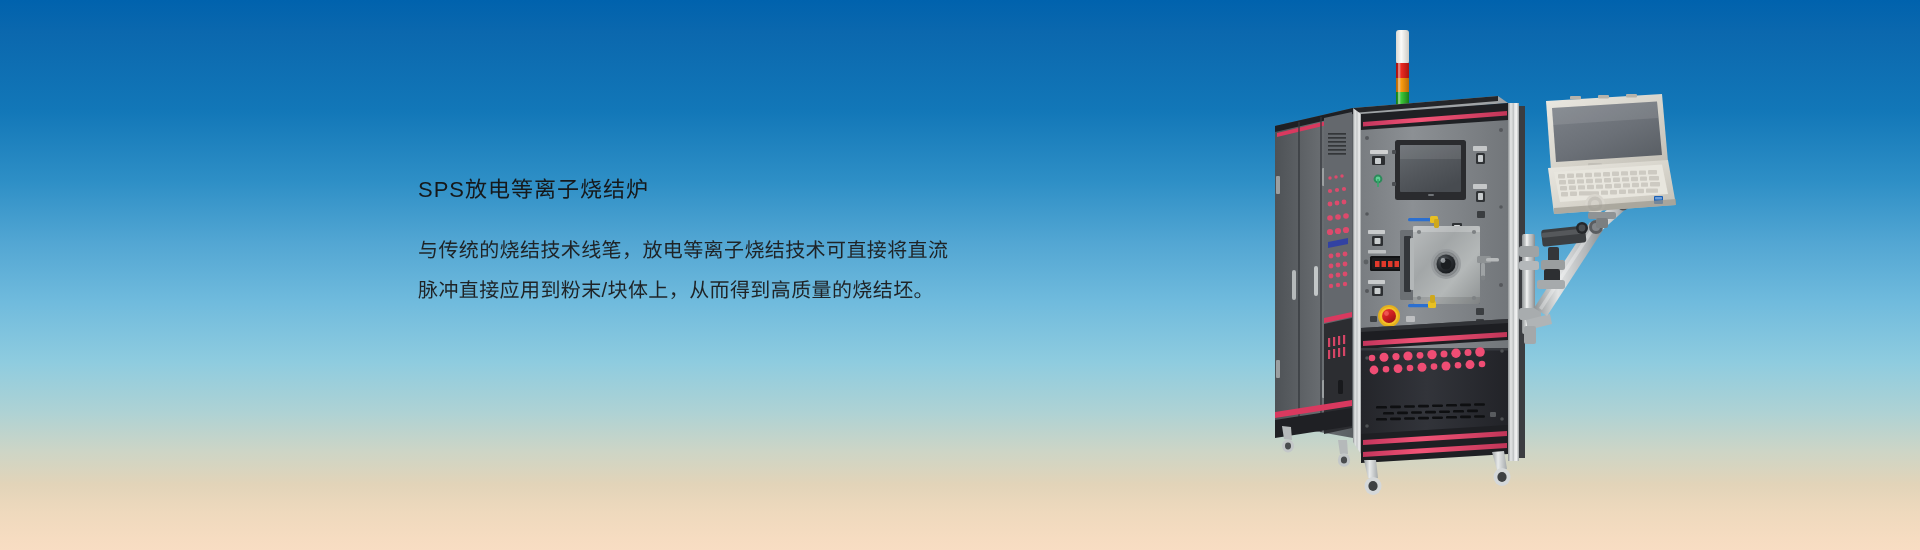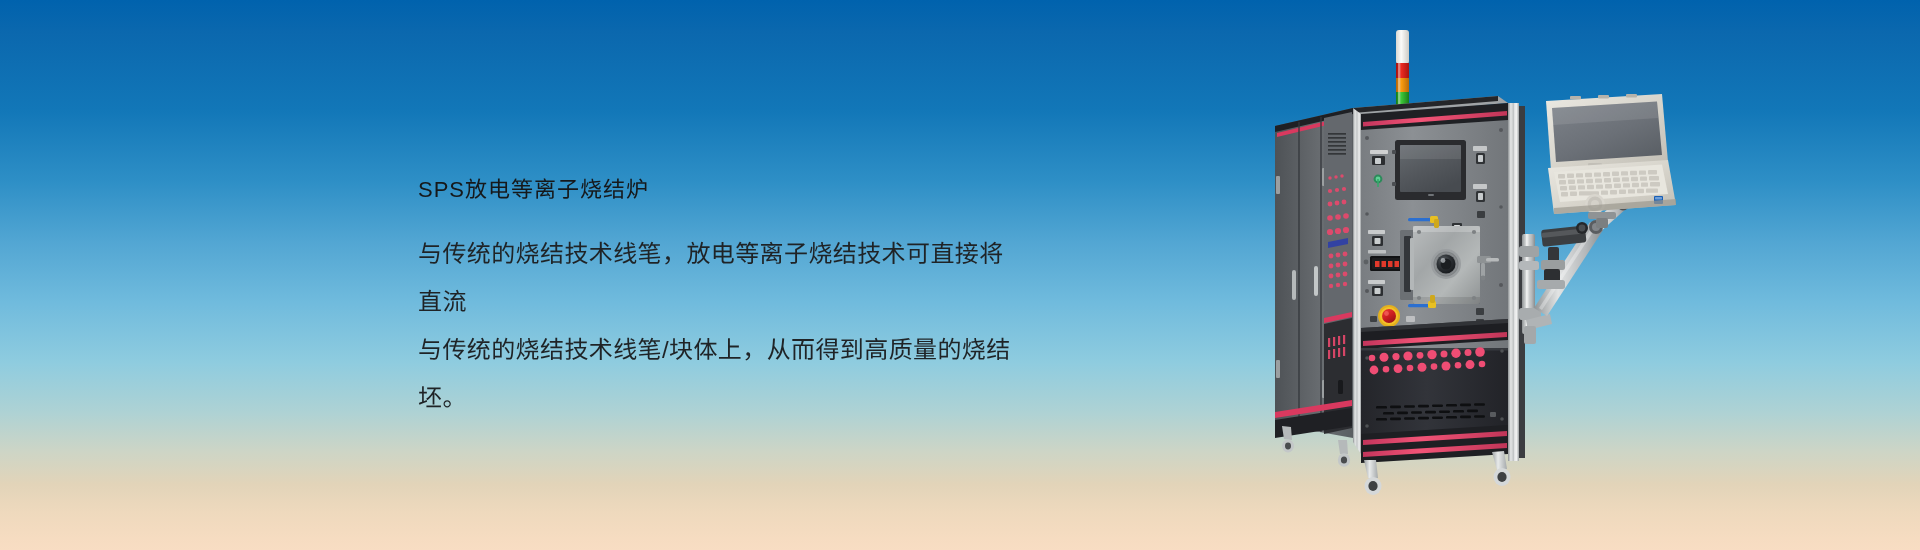--- a/index.html
+++ b/index.html
@@ -38,21 +38,21 @@
   #page-title {
     font-size:22px;
     font-weight:400;
     color:#16181a;
     letter-spacing:1px;
     line-height:1.25;
     white-space:nowrap;
   }
   #page-desc {
     margin-top:26px;
-    font-size:24px;
+    font-size:20px;
     color:#1f2326;
     line-height:2.0;
     letter-spacing:0.4px;
     max-width:600px;
   }
 
   
   #machine-figure {
     position:absolute;
     left:1258px; top:8px;
@@ -62,21 +62,21 @@
 </style>
 </head>
 <body>
 
 <div id="banner">
 
   <div id="text-block">
     <h1 id="page-title">SPS放电等离子烧结炉</h1>
     <div id="page-desc">
       <div>与传统的烧结技术线笔，放电等离子烧结技术可直接将直流</div>
-      <div>与传统的烧结技术线笔/块体上，从而得到高质量的烧结坯。</div>
+      <div>脉冲直接应用到粉末/块体上，从而得到高质量的烧结坯。</div>
     </div>
   </div>
 
   <div id="machine-figure">
   <svg viewBox="0 0 430 540" xmlns="http://www.w3.org/2000/svg">
     <defs>
       <linearGradient id="gMetalFrame" x1="0" y1="0" x2="1" y2="0">
         <stop offset="0" stop-color="#8d9193"></stop>
         <stop offset="0.25" stop-color="#e4e6e6"></stop>
         <stop offset="0.5" stop-color="#c2c5c6"></stop>

